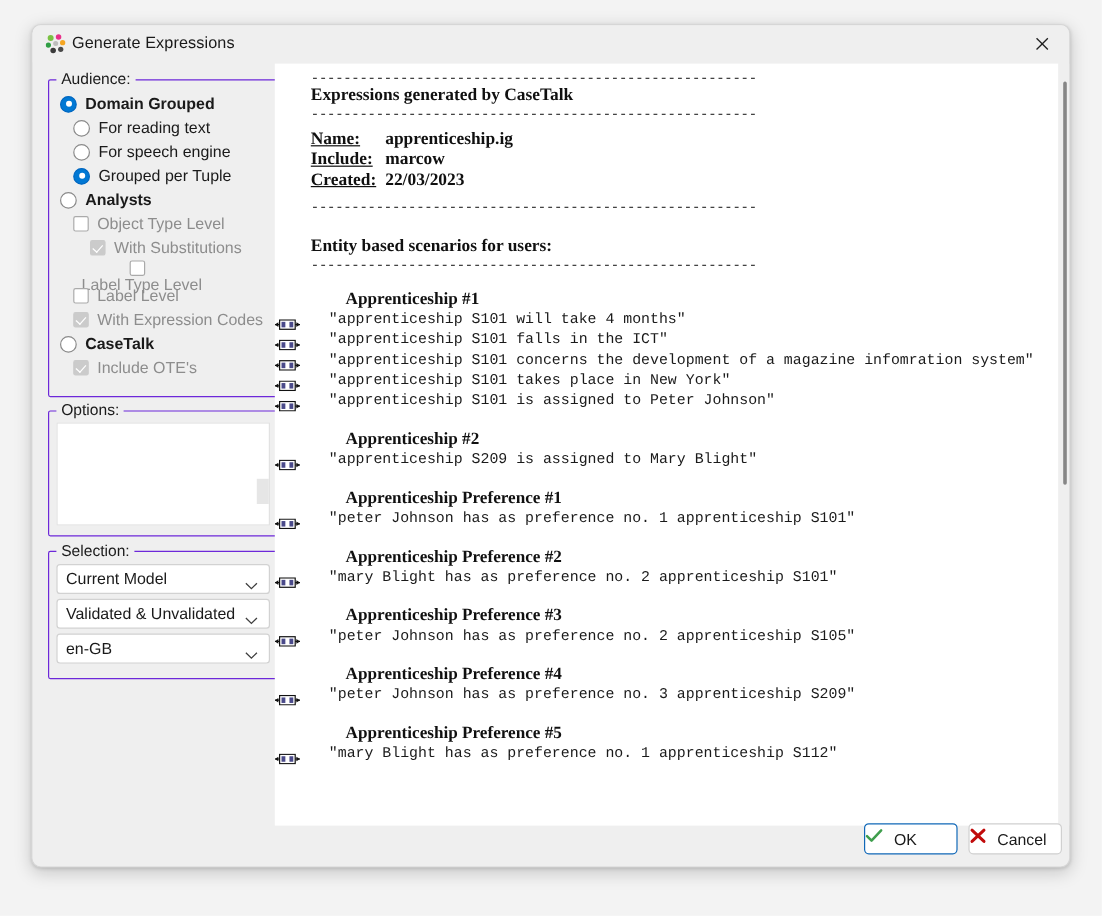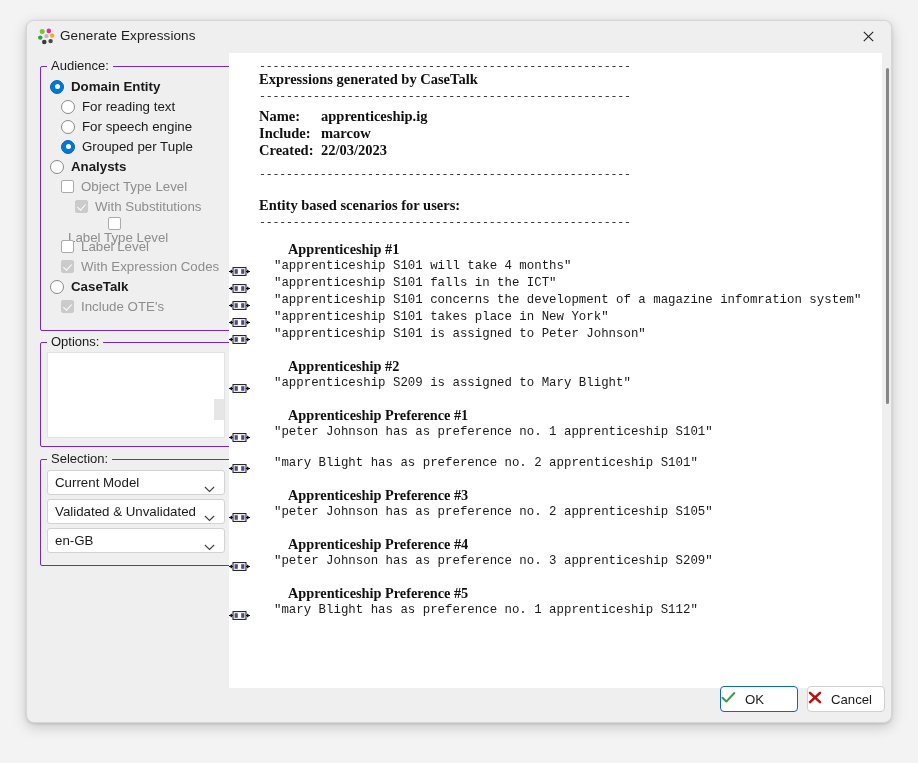--- a/index.html
+++ b/index.html
@@ -232,21 +232,21 @@
   }
   .meta-row {
     font-family: "Liberation Serif", serif;
     font-weight: bold;
     font-size: 14.5px;
     color: #101010;
     line-height: 17px;
     white-space: pre;
     display: flex;
   }
-  .meta-key { width: 62px; flex: 0 0 auto; }
+  .meta-key { width: 62px; flex: 0 0 auto; text-decoration: underline; }
 
   .spacer-8 { height: 8px; }
   .spacer-14 { height: 14px; }
   .spacer-18 { height: 18px; }
 
   .group-title {
     font-family: "Liberation Serif", serif;
     font-weight: bold;
     font-size: 14.3px;
     color: #101010;
@@ -354,21 +354,21 @@
     </div>
   </div>
 
   <div id="left-panel">
 
     <fieldset class="groupbox" id="audience-group">
       <span class="gb-title">Audience:</span>
       <div id="audience-items">
           <div class="opt-row" style="left: 9px; top: 10px;">
             <span class="radio checked"></span>
-            <span class="opt-label bold">Domain Entity</span>
+            <span class="opt-label bold">Domain Grouped</span>
           </div>
           <div class="opt-row" style="left: 20px; top: 30px;">
             <span class="radio"></span>
             <span class="opt-label">For reading text</span>
           </div>
           <div class="opt-row" style="left: 20px; top: 50px;">
             <span class="radio"></span>
             <span class="opt-label">For speech engine</span>
           </div>
           <div class="opt-row" style="left: 20px; top: 70px;">
@@ -537,20 +537,21 @@
                 <line x1="0" y1="4.5" x2="21" y2="4.5" stroke="#111" stroke-width="1"></line>
                 <polygon points="0,4.5 3,2.6 3,6.4" fill="#111"></polygon>
                 <polygon points="21,4.5 18,2.6 18,6.4" fill="#111"></polygon>
                 <rect x="4" y="0.6" width="13" height="7.8" fill="#ffffff" stroke="#111" stroke-width="1"></rect>
                 <rect x="5.6" y="2.2" width="3.2" height="4.6" fill="#4a4a8a"></rect>
                 <rect x="12.2" y="2.2" width="3.2" height="4.6" fill="#4a4a8a"></rect>
               </svg></span>
             <span class="expr-text">"peter Johnson has as preference no. 1 apprenticeship S101"</span>
           </div>
           <div class="spacer-14"></div>
+          <div class="group-title">Apprenticeship Preference #2</div>
           <div class="expr-line">
             <span class="expr-icon"><svg width="21" height="9" viewBox="0 0 21 9">
                 <line x1="0" y1="4.5" x2="21" y2="4.5" stroke="#111" stroke-width="1"></line>
                 <polygon points="0,4.5 3,2.6 3,6.4" fill="#111"></polygon>
                 <polygon points="21,4.5 18,2.6 18,6.4" fill="#111"></polygon>
                 <rect x="4" y="0.6" width="13" height="7.8" fill="#ffffff" stroke="#111" stroke-width="1"></rect>
                 <rect x="5.6" y="2.2" width="3.2" height="4.6" fill="#4a4a8a"></rect>
                 <rect x="12.2" y="2.2" width="3.2" height="4.6" fill="#4a4a8a"></rect>
               </svg></span>
             <span class="expr-text">"mary Blight has as preference no. 2 apprenticeship S101"</span>

